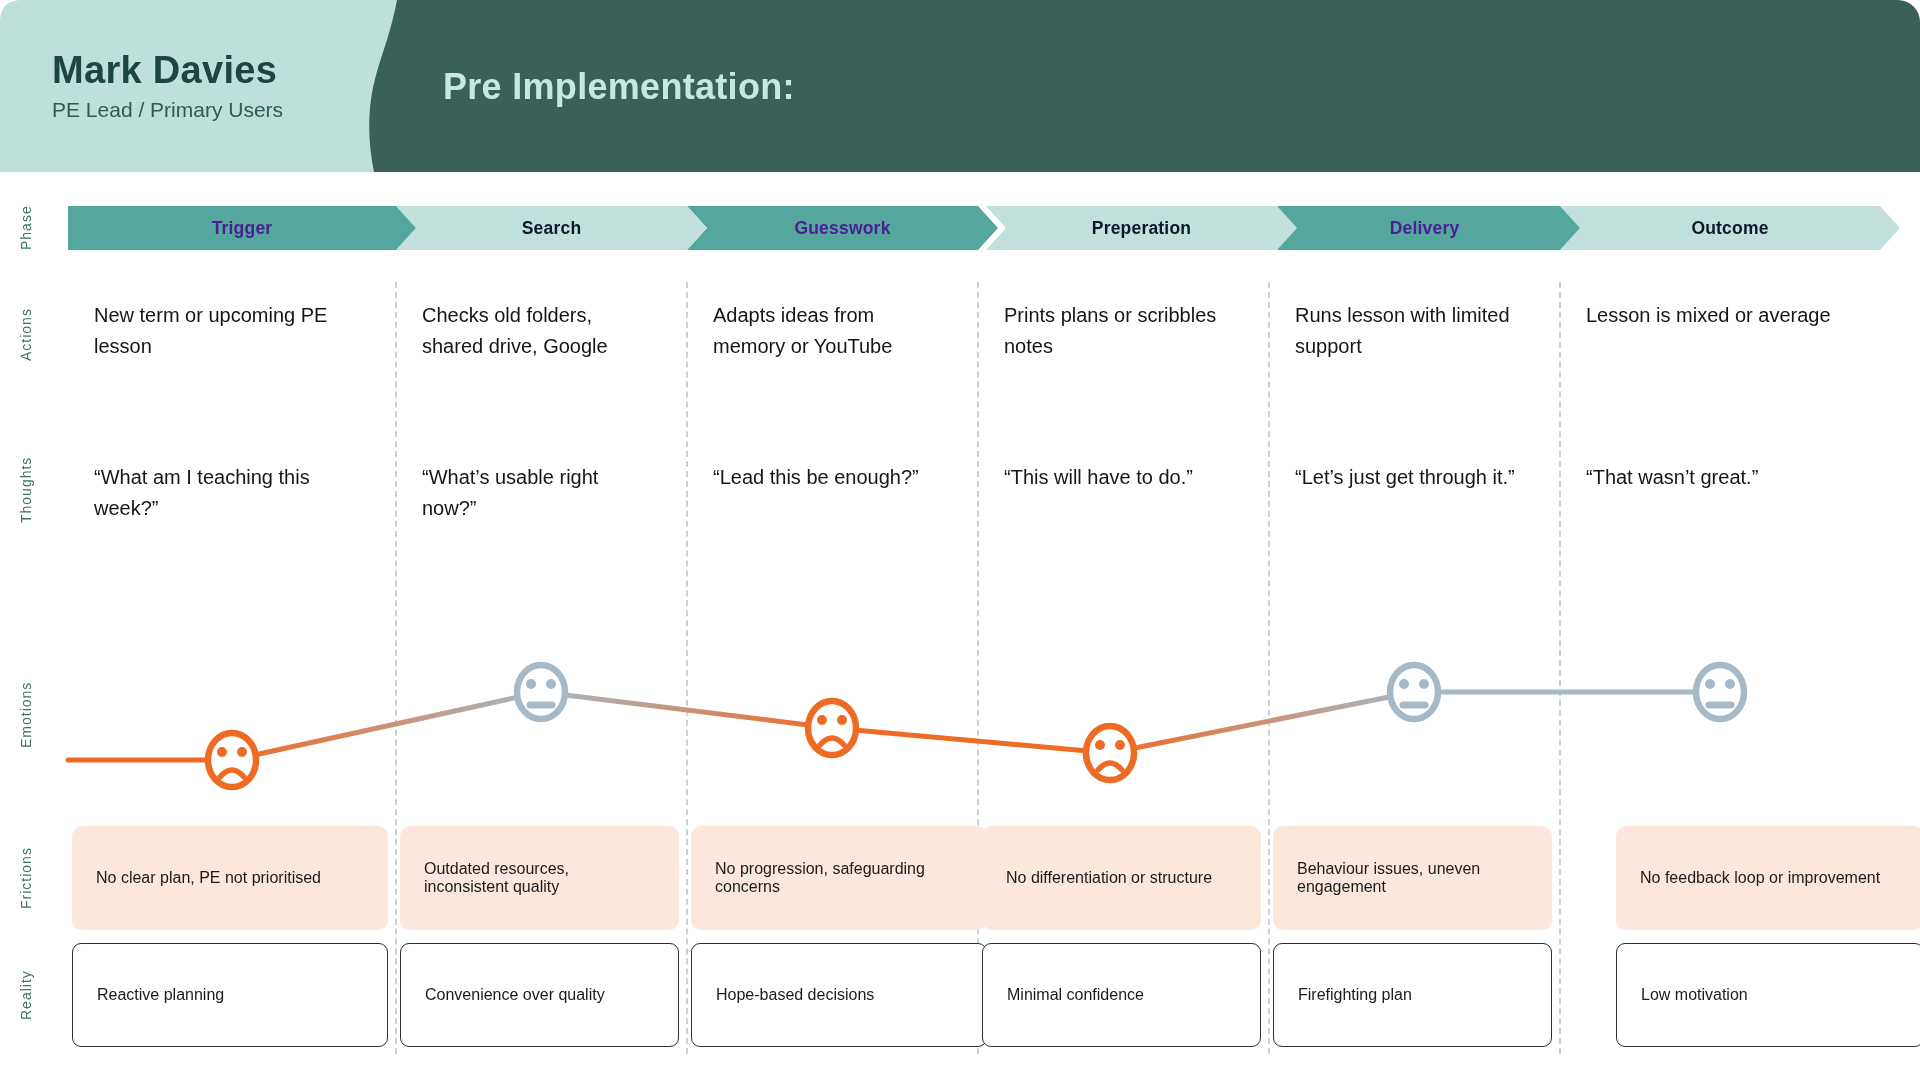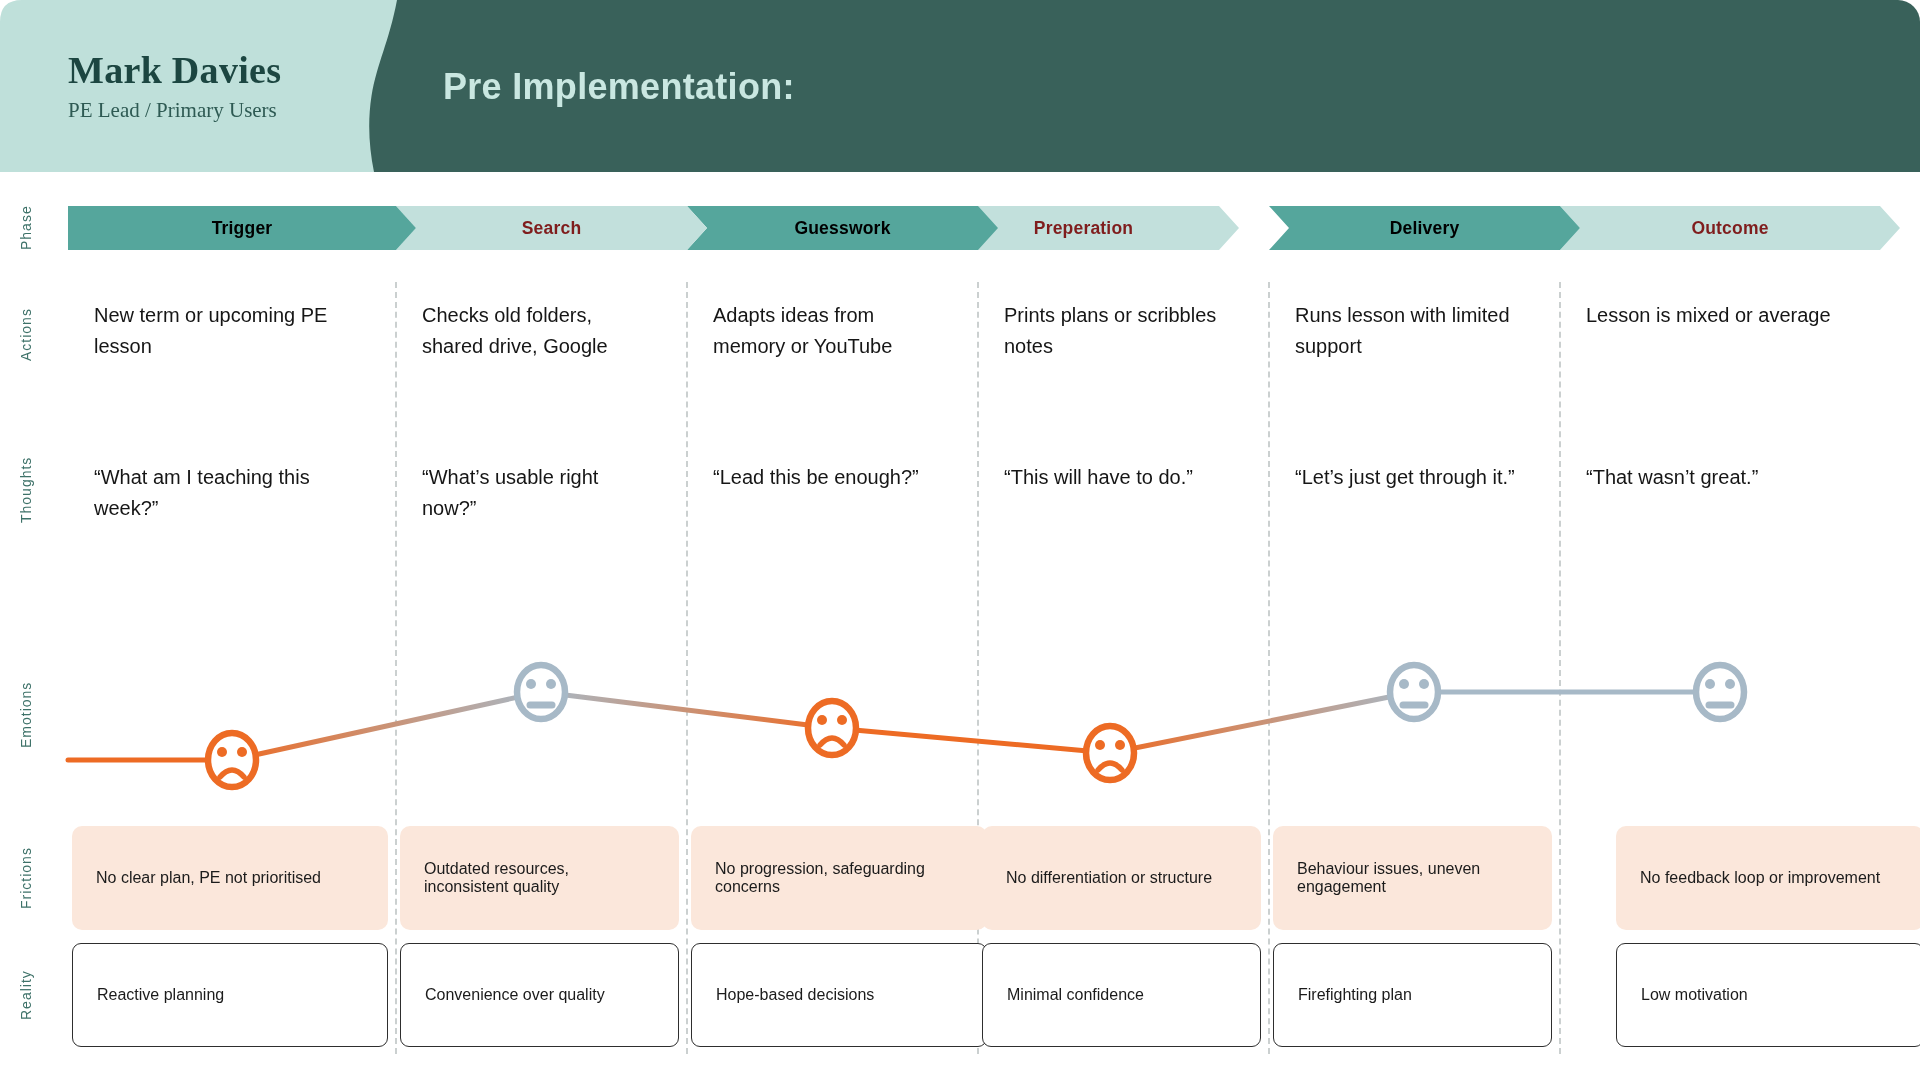--- a/index.html
+++ b/index.html
@@ -4,47 +4,47 @@
 <style>
   html,body{margin:0;padding:0;background:#ffffff;}
   .canvas{
     position:relative;width:1920px;height:1080px;background:#ffffff;overflow:hidden;
     font-family:"Liberation Sans",sans-serif;color:#1b1b1b;
   }
   
   .header-dark{position:absolute;left:285px;top:0;width:1635px;height:172px;
     background:#39615A;border-radius:0 22px 0 0;}
   .header-mint{position:absolute;left:0;top:0;width:420px;height:172px;}
-  .persona{position:absolute;left:68px;top:50px;z-index:3;font-family:Liberation Serif, serif;}
+  .persona{position:absolute;left:52px;top:50px;z-index:3;}
   .persona-name{font-size:38px;font-weight:700;color:#1C4641;letter-spacing:.3px;line-height:1.1;}
   .persona-role{font-size:21px;color:#2E5A53;margin-top:6px;}
   .header-title{position:absolute;left:443px;top:66px;z-index:3;
     font-size:36px;font-weight:700;color:#C9E7E1;letter-spacing:.3px;}
   
   .row-label{position:absolute;left:18px;writing-mode:vertical-rl;transform:rotate(180deg);
     text-align:center;font-size:14px;font-weight:500;color:#3E7269;letter-spacing:1px;}
   .rl-phase{top:188px;height:80px;}
   .rl-actions{top:290px;height:90px;}
   .rl-thoughts{top:440px;height:100px;}
   .rl-emotions{top:645px;height:140px;}
   .rl-frictions{top:828px;height:100px;}
   .rl-reality{top:943px;height:104px;}
   
   .phase-seg{position:absolute;top:206px;height:44px;display:flex;align-items:center;justify-content:center;}
   .phase-seg .phase-label{font-size:17.5px;font-weight:600;letter-spacing:.2px;}
   .seg-dark{background:#55A69C;}
-  .seg-dark .phase-label{color:#000000;}
+  .seg-dark .phase-label{color:#4c1d95;}
   .seg-light{background:#C2E0DC;}
-  .seg-light .phase-label{color:#7f1d1d;}
+  .seg-light .phase-label{color:#0f172a;}
   .clip-first{clip-path:polygon(0 0,calc(100% - 20px) 0,100% 50%,calc(100% - 20px) 100%,0 100%);}
   .clip-mid{clip-path:polygon(0 0,calc(100% - 20px) 0,100% 50%,calc(100% - 20px) 100%,0 100%,20px 50%);}
   .p0{left:68px;width:348px;z-index:16;}
   .p1{left:396px;width:311px;z-index:15;}
   .p2{left:687px;width:311px;z-index:14;}
-  .p3{left:928px;width:311px;z-index:13;text-align:right;}
+  .p3{left:986px;width:311px;z-index:13;text-align:right;}
   .p4{left:1269px;width:311px;z-index:12;}
   .p5{left:1560px;width:340px;z-index:11;}
   
   .divider{position:absolute;top:282px;height:772px;width:0;border-left:2px dashed #CBD0D0;z-index:1;}
   .d1{left:395px;}.d2{left:686px;}.d3{left:977px;}.d4{left:1268px;}.d5{left:1559px;}
   
   .cell{position:absolute;font-size:20px;line-height:1.55;color:#161616;z-index:2;}
   .row-actions{top:300px;}
   .row-thoughts{top:462px;}
   .c0{left:94px;width:272px;}

